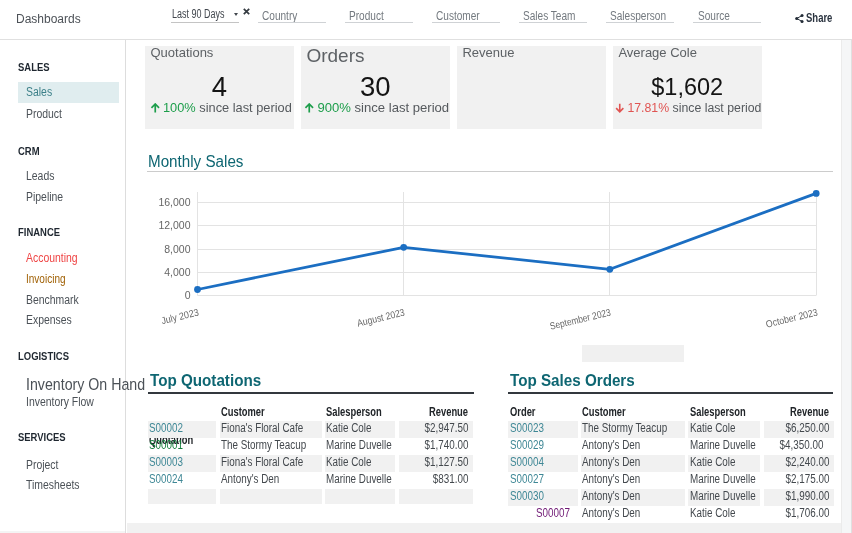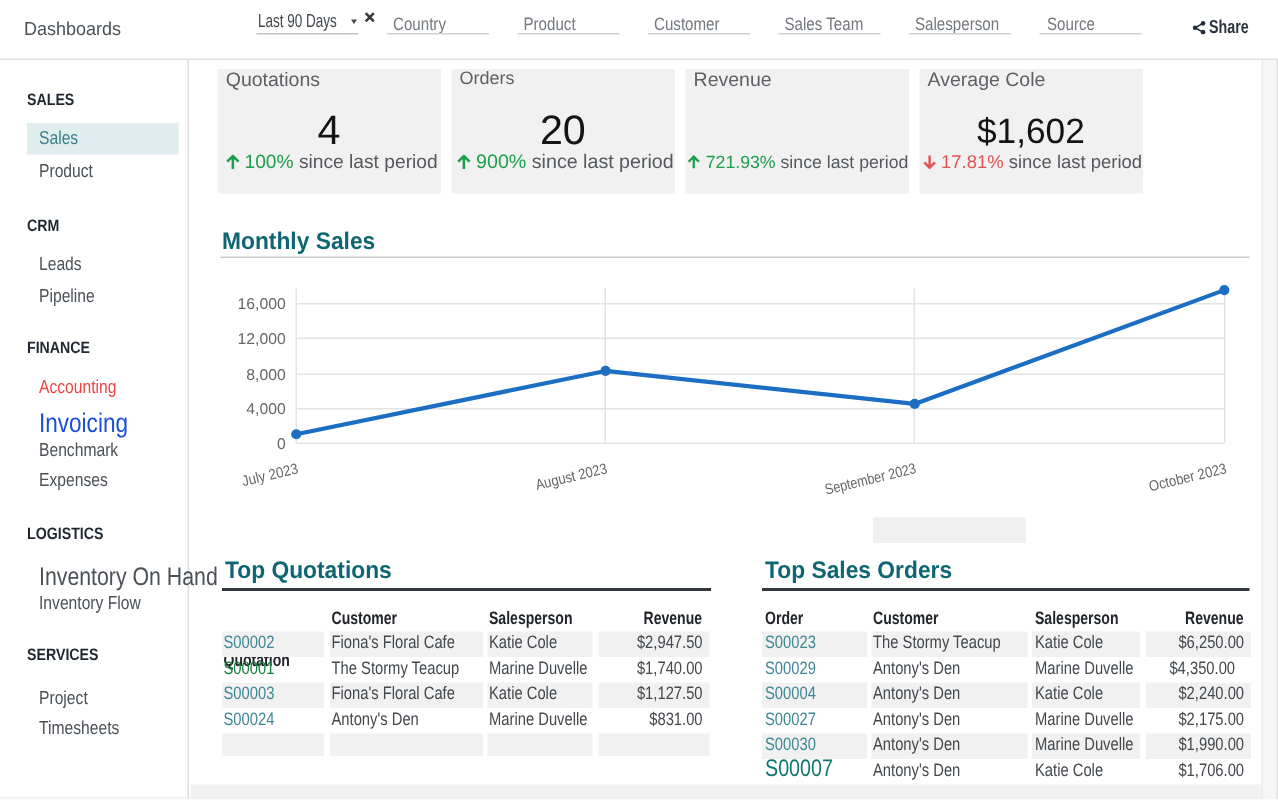--- a/index.html
+++ b/index.html
@@ -55,60 +55,57 @@
       <div class="abs" style="left:18px;top:144.6px;font-size:11px;font-weight:bold;color:#1f2730;"><span class="cx" style="transform:scaleX(0.86);">CRM</span></div>
       <div class="abs" style="left:18px;top:225.5px;font-size:11px;font-weight:bold;color:#1f2730;"><span class="cx" style="transform:scaleX(0.86);">FINANCE</span></div>
       <div class="abs" style="left:18px;top:350px;font-size:11px;font-weight:bold;color:#1f2730;"><span class="cx" style="transform:scaleX(0.86);">LOGISTICS</span></div>
       <div class="abs" style="left:18px;top:430.5px;font-size:11px;font-weight:bold;color:#1f2730;"><span class="cx" style="transform:scaleX(0.86);">SERVICES</span></div>
       <div class="abs" style="left:18px;top:81.5px;width:101px;height:21px;background:#e0edef;"></div>
       <div class="abs" style="left:25.8px;top:85.2px;font-size:12.5px;color:#3c8089;"><span class="cx" style="transform:scaleX(0.835);">Sales</span></div>
       <div class="abs" style="left:25.8px;top:106.8px;font-size:12.5px;color:#4b5157;"><span class="cx" style="transform:scaleX(0.835);">Product</span></div>
       <div class="abs" style="left:25.8px;top:169.1px;font-size:12.5px;color:#4b5157;text-decoration:underline;"><span class="cx" style="transform:scaleX(0.835);">Leads</span></div>
       <div class="abs" style="left:25.8px;top:190.2px;font-size:12.5px;color:#4b5157;"><span class="cx" style="transform:scaleX(0.835);">Pipeline</span></div>
       <div class="abs" style="left:25.8px;top:251.2px;font-size:12.5px;color:#ef4444;"><span class="cx" style="transform:scaleX(0.835);">Accounting</span></div>
-      <div class="abs" style="left:25.8px;top:272.2px;font-size:18px;color:#1d4ed8;"><span class="cx" style="transform:scaleX(0.835);">Invoicing</span></div>
+      <div class="abs" style="left:25.8px;top:272.2px;font-size:12px;color:#a16207;"><span class="cx" style="transform:scaleX(0.835);">Invoicing</span></div>
       <div class="abs" style="left:25.8px;top:292.7px;font-size:12.5px;color:#4b5157;"><span class="cx" style="transform:scaleX(0.835);">Benchmark</span></div>
       <div class="abs" style="left:25.8px;top:313.2px;font-size:12.5px;color:#4b5157;"><span class="cx" style="transform:scaleX(0.835);">Expenses</span></div>
       <div class="abs" style="left:25.8px;top:374.9px;font-size:17px;color:#4b5157;"><span class="cx" style="transform:scaleX(0.835);">Inventory On Hand</span></div>
       <div class="abs" style="left:25.8px;top:394.7px;font-size:12.5px;color:#4b5157;"><span class="cx" style="transform:scaleX(0.835);">Inventory Flow</span></div>
       <div class="abs" style="left:25.8px;top:457.7px;font-size:12.5px;color:#4b5157;"><span class="cx" style="transform:scaleX(0.835);">Project</span></div>
       <div class="abs" style="left:25.8px;top:478.2px;font-size:12.5px;color:#4b5157;"><span class="cx" style="transform:scaleX(0.835);">Timesheets</span></div>
     </div>
 
   <div id="cards">
       <div class="abs" style="left:145px;top:45.5px;width:148.7px;height:83.5px;background:#f1f1f1;">
       <div style="position:absolute;left:5.5px;top:-0.8px;font-size:13px;color:#5d6165;">Quotations</div>
       <div style="position:absolute;left:0;top:27.95px;width:100%;text-align:center;font-size:27.5px;line-height:27.5px;color:#141414;">4</div>
       <div style="position:absolute;left:4.5px;top:55.5px;font-size:12.8px;line-height:14px;color:#55595d;white-space:nowrap;"><svg width="10.5" height="10" viewBox="0 0 10 10" style="vertical-align:-1px;margin-right:3px;">
             <path d="M5 9.6 L5 1.6 M1.2 4.8 L5 1 L8.8 4.8" fill="none" stroke="#1d9e4b" stroke-width="1.7"></path>
           </svg><span style="color:#1d9e4b;">100%</span> since last period</div>
     </div>
       <div class="abs" style="left:300.9px;top:45.5px;width:148.7px;height:83.5px;background:#f1f1f1;">
-      <div style="position:absolute;left:5.5px;top:-0.8px;font-size:12px;color:#5d6165;">Orders</div>
-      <div style="position:absolute;left:0;top:27.95px;width:100%;text-align:center;font-size:27.5px;line-height:27.5px;color:#141414;">20</div>
+      <div style="position:absolute;left:5.5px;top:-0.8px;font-size:19px;color:#5d6165;">Orders</div>
+      <div style="position:absolute;left:0;top:27.95px;width:100%;text-align:center;font-size:27.5px;line-height:27.5px;color:#141414;">30</div>
       <div style="position:absolute;left:3px;top:55.5px;font-size:13.1px;line-height:14px;color:#55595d;white-space:nowrap;"><svg width="10.5" height="10" viewBox="0 0 10 10" style="vertical-align:-1px;margin-right:3px;">
             <path d="M5 9.6 L5 1.6 M1.2 4.8 L5 1 L8.8 4.8" fill="none" stroke="#1d9e4b" stroke-width="1.7"></path>
           </svg><span style="color:#1d9e4b;">900%</span> since last period</div>
     </div>
       <div class="abs" style="left:456.9px;top:45.5px;width:148.7px;height:83.5px;background:#f1f1f1;">
       <div style="position:absolute;left:5.5px;top:-0.8px;font-size:13px;color:#5d6165;">Revenue</div>
-      <div style="position:absolute;left:1.6px;top:55.5px;font-size:11.8px;line-height:14px;color:#55595d;white-space:nowrap;"><svg width="9" height="10" viewBox="0 0 10 10" style="vertical-align:-1px;margin-right:3px;">
-            <path d="M5 9.6 L5 1.6 M1.2 4.8 L5 1 L8.8 4.8" fill="none" stroke="#1d9e4b" stroke-width="1.7"></path>
-          </svg><span style="color:#1d9e4b;">721.93%</span> since last period</div>
     </div>
       <div class="abs" style="left:612.9px;top:45.5px;width:148.7px;height:83.5px;background:#f1f1f1;">
       <div style="position:absolute;left:5.5px;top:-0.8px;font-size:13px;color:#5d6165;">Average Cole</div>
       <div style="position:absolute;left:0;top:30.43px;width:100%;text-align:center;font-size:23.5px;line-height:23.5px;color:#141414;">$1,602</div>
       <div style="position:absolute;left:2px;top:55.5px;font-size:12.3px;line-height:14px;color:#55595d;white-space:nowrap;"><svg width="9.5" height="10" viewBox="0 0 10 10" style="vertical-align:-1px;margin-right:3px;">
             <path d="M5 0.4 L5 8.4 M1.2 5.2 L5 9 L8.8 5.2" fill="none" stroke="#e05452" stroke-width="1.7"></path>
           </svg><span style="color:#e05452;">17.81%</span> since last period</div>
     </div>
     </div>
 
-  <div class="abs" style="left:148px;top:153.3px;font-size:16px;font-weight:bold;color:#0e6672;text-align:center;"><span class="cx" style="transform:scaleX(0.95);">Monthly Sales</span></div>
+  <div class="abs" style="left:148px;top:153.3px;font-size:16px;font-weight:normal;color:#0e6672;text-align:center;"><span class="cx" style="transform:scaleX(0.95);">Monthly Sales</span></div>
   <div class="abs" style="left:147px;top:171px;width:686px;height:1px;background:#ccc;"></div>
   <svg id="chart" class="abs" style="left:140px;top:178px;" width="712" height="165" viewBox="0 0 712 165">
       <line x1="57.5" y1="24.5" x2="676" y2="24.5" stroke="#e3e3e3" stroke-width="1"></line>
       <line x1="57.5" y1="47.5" x2="676" y2="47.5" stroke="#e3e3e3" stroke-width="1"></line>
       <line x1="57.5" y1="71.5" x2="676" y2="71.5" stroke="#e3e3e3" stroke-width="1"></line>
       <line x1="57.5" y1="94.5" x2="676" y2="94.5" stroke="#e3e3e3" stroke-width="1"></line>
       <line x1="57.5" y1="117.5" x2="676" y2="117.5" stroke="#e3e3e3" stroke-width="1"></line>
       <line x1="57.5" y1="14" x2="57.5" y2="117.5" stroke="#e3e3e3" stroke-width="1"></line>
       <line x1="263.5" y1="14" x2="263.5" y2="117.5" stroke="#e3e3e3" stroke-width="1"></line>
       <line x1="469.5" y1="14" x2="469.5" y2="117.5" stroke="#e3e3e3" stroke-width="1"></line>
@@ -176,21 +173,21 @@
       <div class="abs" style="left:688px;top:455px;width:72.3px;height:17px;line-height:14.5px;background:#f1f1f1;text-align:left;padding-left:1.5px;font-size:12px;color:#43484d;white-space:nowrap;"><span class="cx" style="transform:scaleX(0.82);">Katie Cole</span></div>
       <div class="abs" style="left:763.6px;top:455px;width:70.5px;height:17px;line-height:14.5px;background:#f1f1f1;text-align:right;padding-right:5px;font-size:12px;color:#43484d;white-space:nowrap;"><span class="cxr" style="transform:scaleX(0.82);">$2,240.00</span></div>
       <div class="abs" style="left:508.3px;top:472px;width:69.4px;height:17px;line-height:14.5px;text-align:left;padding-left:1.5px;font-size:12px;color:#3e8795;white-space:nowrap;"><span class="cx" style="transform:scaleX(0.82);">S00027</span></div>
       <div class="abs" style="left:580.6px;top:472px;width:104.5px;height:17px;line-height:14.5px;text-align:left;padding-left:1.5px;font-size:12px;color:#43484d;white-space:nowrap;"><span class="cx" style="transform:scaleX(0.82);">Antony's Den</span></div>
       <div class="abs" style="left:688px;top:472px;width:72.3px;height:17px;line-height:14.5px;text-align:left;padding-left:1.5px;font-size:12px;color:#43484d;white-space:nowrap;"><span class="cx" style="transform:scaleX(0.82);">Marine Duvelle</span></div>
       <div class="abs" style="left:763.6px;top:472px;width:70.5px;height:17px;line-height:14.5px;text-align:right;padding-right:5px;font-size:12px;color:#43484d;white-space:nowrap;"><span class="cxr" style="transform:scaleX(0.82);">$2,175.00</span></div>
       <div class="abs" style="left:508.3px;top:489px;width:69.4px;height:17px;line-height:14.5px;background:#f1f1f1;text-align:left;padding-left:1.5px;font-size:12px;color:#3e8795;white-space:nowrap;"><span class="cx" style="transform:scaleX(0.82);">S00030</span></div>
       <div class="abs" style="left:580.6px;top:489px;width:104.5px;height:17px;line-height:14.5px;background:#f1f1f1;text-align:left;padding-left:1.5px;font-size:12px;color:#43484d;white-space:nowrap;"><span class="cx" style="transform:scaleX(0.82);">Antony's Den</span></div>
       <div class="abs" style="left:688px;top:489px;width:72.3px;height:17px;line-height:14.5px;background:#f1f1f1;text-align:left;padding-left:1.5px;font-size:12px;color:#43484d;white-space:nowrap;"><span class="cx" style="transform:scaleX(0.82);">Marine Duvelle</span></div>
       <div class="abs" style="left:763.6px;top:489px;width:70.5px;height:17px;line-height:14.5px;background:#f1f1f1;text-align:right;padding-right:5px;font-size:12px;color:#43484d;white-space:nowrap;"><span class="cxr" style="transform:scaleX(0.82);">$1,990.00</span></div>
-      <div class="abs" style="left:508.3px;top:506px;width:69.4px;height:17px;line-height:14.5px;text-align:left;padding-left:1.5px;font-size:16px;color:#0f766e;white-space:nowrap;"><span class="cx" style="transform:scaleX(0.82);">S00007</span></div>
+      <div class="abs" style="left:508.3px;top:506px;width:69.4px;height:17px;line-height:14.5px;text-align:right;padding-left:1.5px;font-size:12px;color:#701a75;white-space:nowrap;"><span class="cx" style="transform:scaleX(0.82);">S00007</span></div>
       <div class="abs" style="left:580.6px;top:506px;width:104.5px;height:17px;line-height:14.5px;text-align:left;padding-left:1.5px;font-size:12px;color:#43484d;white-space:nowrap;"><span class="cx" style="transform:scaleX(0.82);">Antony's Den</span></div>
       <div class="abs" style="left:688px;top:506px;width:72.3px;height:17px;line-height:14.5px;text-align:left;padding-left:1.5px;font-size:12px;color:#43484d;white-space:nowrap;"><span class="cx" style="transform:scaleX(0.82);">Katie Cole</span></div>
       <div class="abs" style="left:763.6px;top:506px;width:70.5px;height:17px;line-height:14.5px;text-align:right;padding-right:5px;font-size:12px;color:#43484d;white-space:nowrap;"><span class="cxr" style="transform:scaleX(0.82);">$1,706.00</span></div>
     </div>
 
   <div class="abs" style="left:0;top:531px;width:125px;height:2px;background:#f4f4f4;"></div>
   <div class="abs" style="left:127px;top:523px;width:714px;height:10px;background:#f1f1f1;"></div>
 
   <div class="abs" style="left:841px;top:40px;width:11px;height:493px;background:#f5f6f7;border-left:1px solid #ebebeb;border-right:1px solid #e0e0e0;"></div>
 

